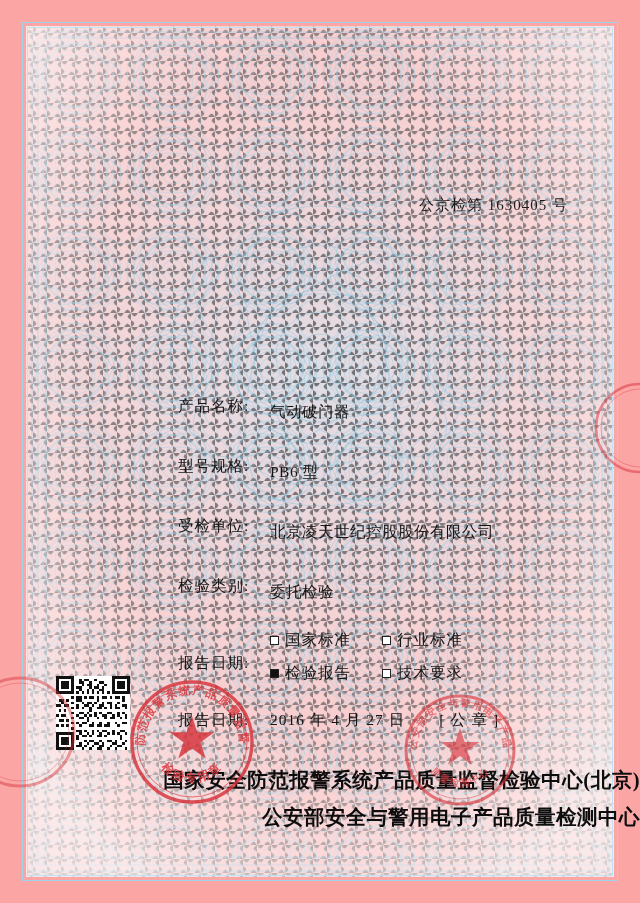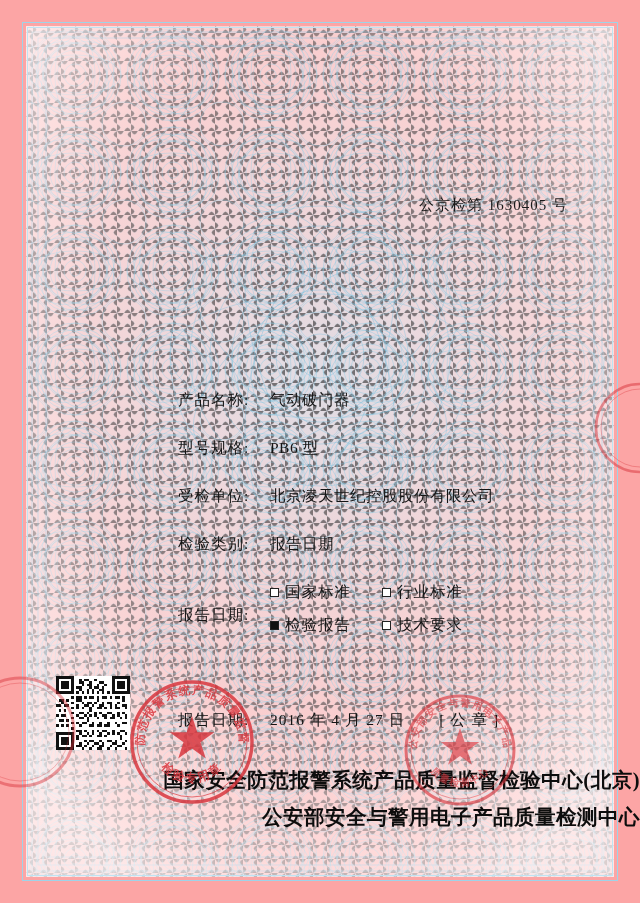--- a/index.html
+++ b/index.html
@@ -101,20 +101,21 @@
   .field-label {
     width: 92px;
     flex: 0 0 92px;
     letter-spacing: 1px;
     white-space: nowrap;
   }
   .field-value {
     flex: 1 1 auto;
     letter-spacing: 0.5px;
     white-space: nowrap;
+    margin-top: 12px;
   }
 
   .basis-row {
     margin-bottom: 6px;
   }
   .basis-options {
     flex: 1 1 auto;
   }
   .basis-line {
     display: flex;
@@ -284,21 +285,21 @@
         <div class="field-value">PB6 型</div>
       </div>
 
       <div class="field-row">
         <div class="field-label">受检单位:</div>
         <div class="field-value">北京凌天世纪控股股份有限公司</div>
       </div>
 
       <div class="field-row">
         <div class="field-label">检验类别:</div>
-        <div class="field-value">报告日期</div>
+        <div class="field-value">委托检验</div>
       </div>
 
       <div class="field-row basis-row">
         <div class="field-label">报告日期:</div>
         <div class="basis-options">
           <div class="basis-line">
             <div class="opt col1">
               <span class="box"></span>
               <span>国家标准</span>
             </div>

